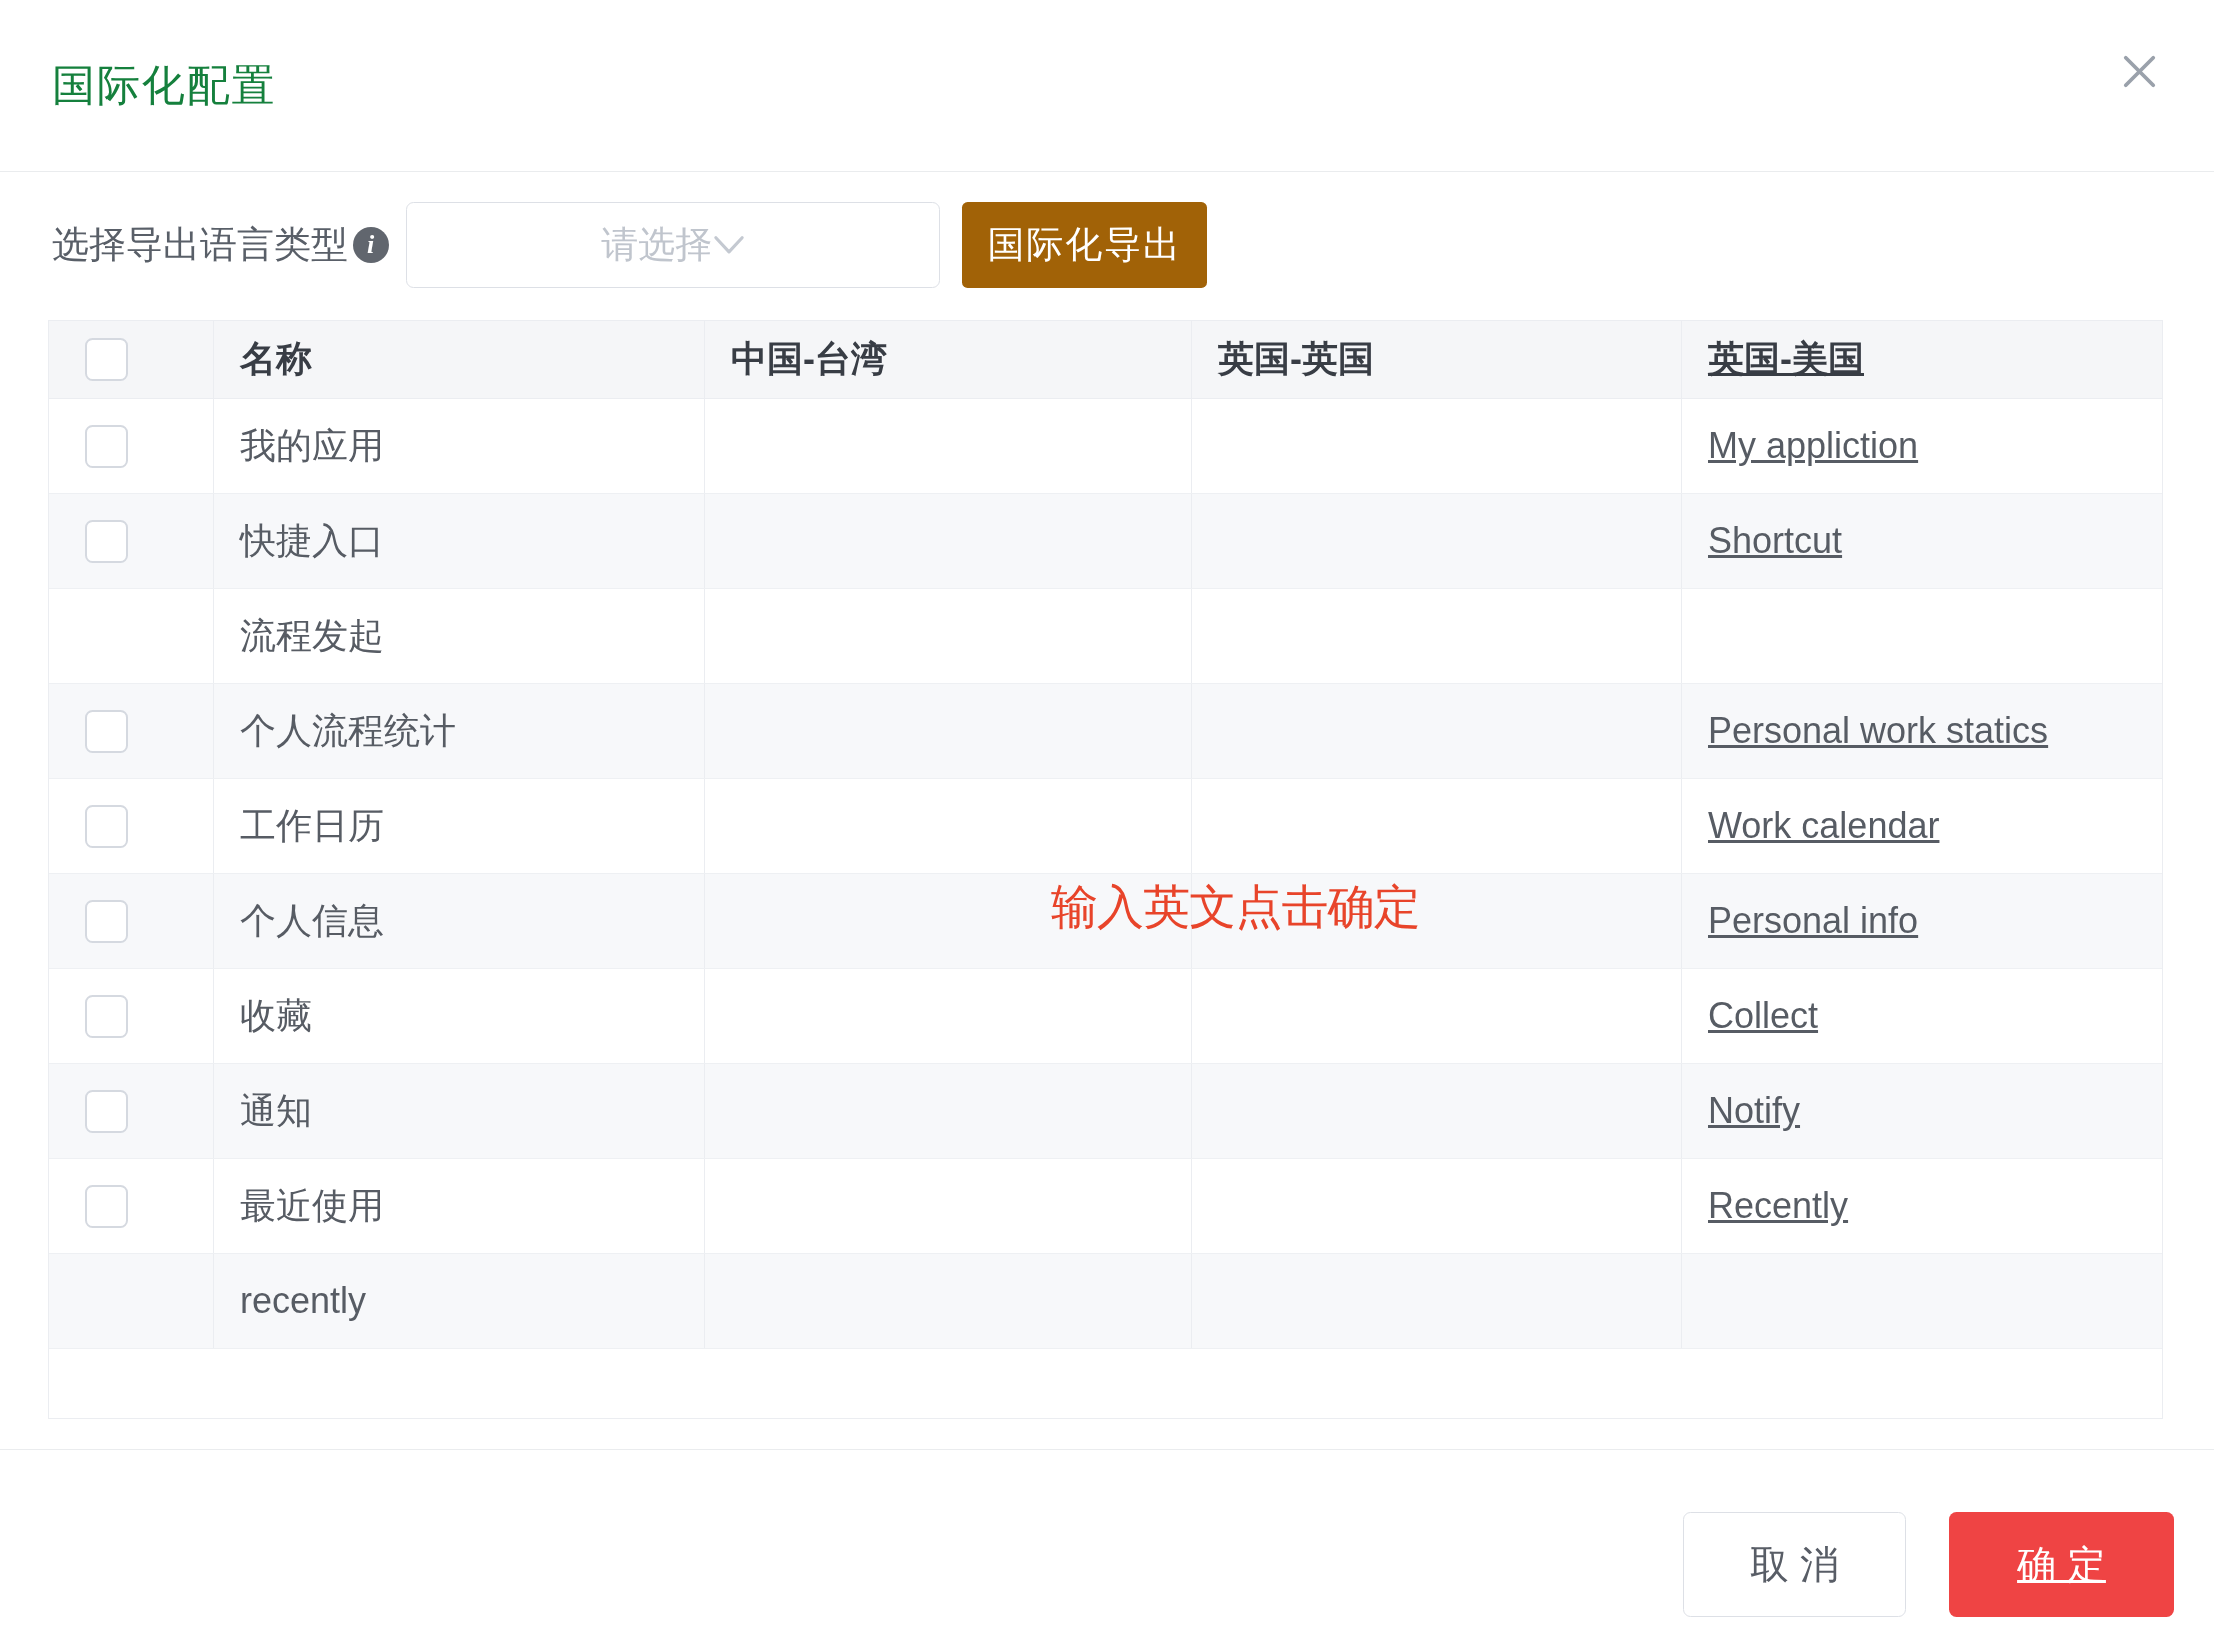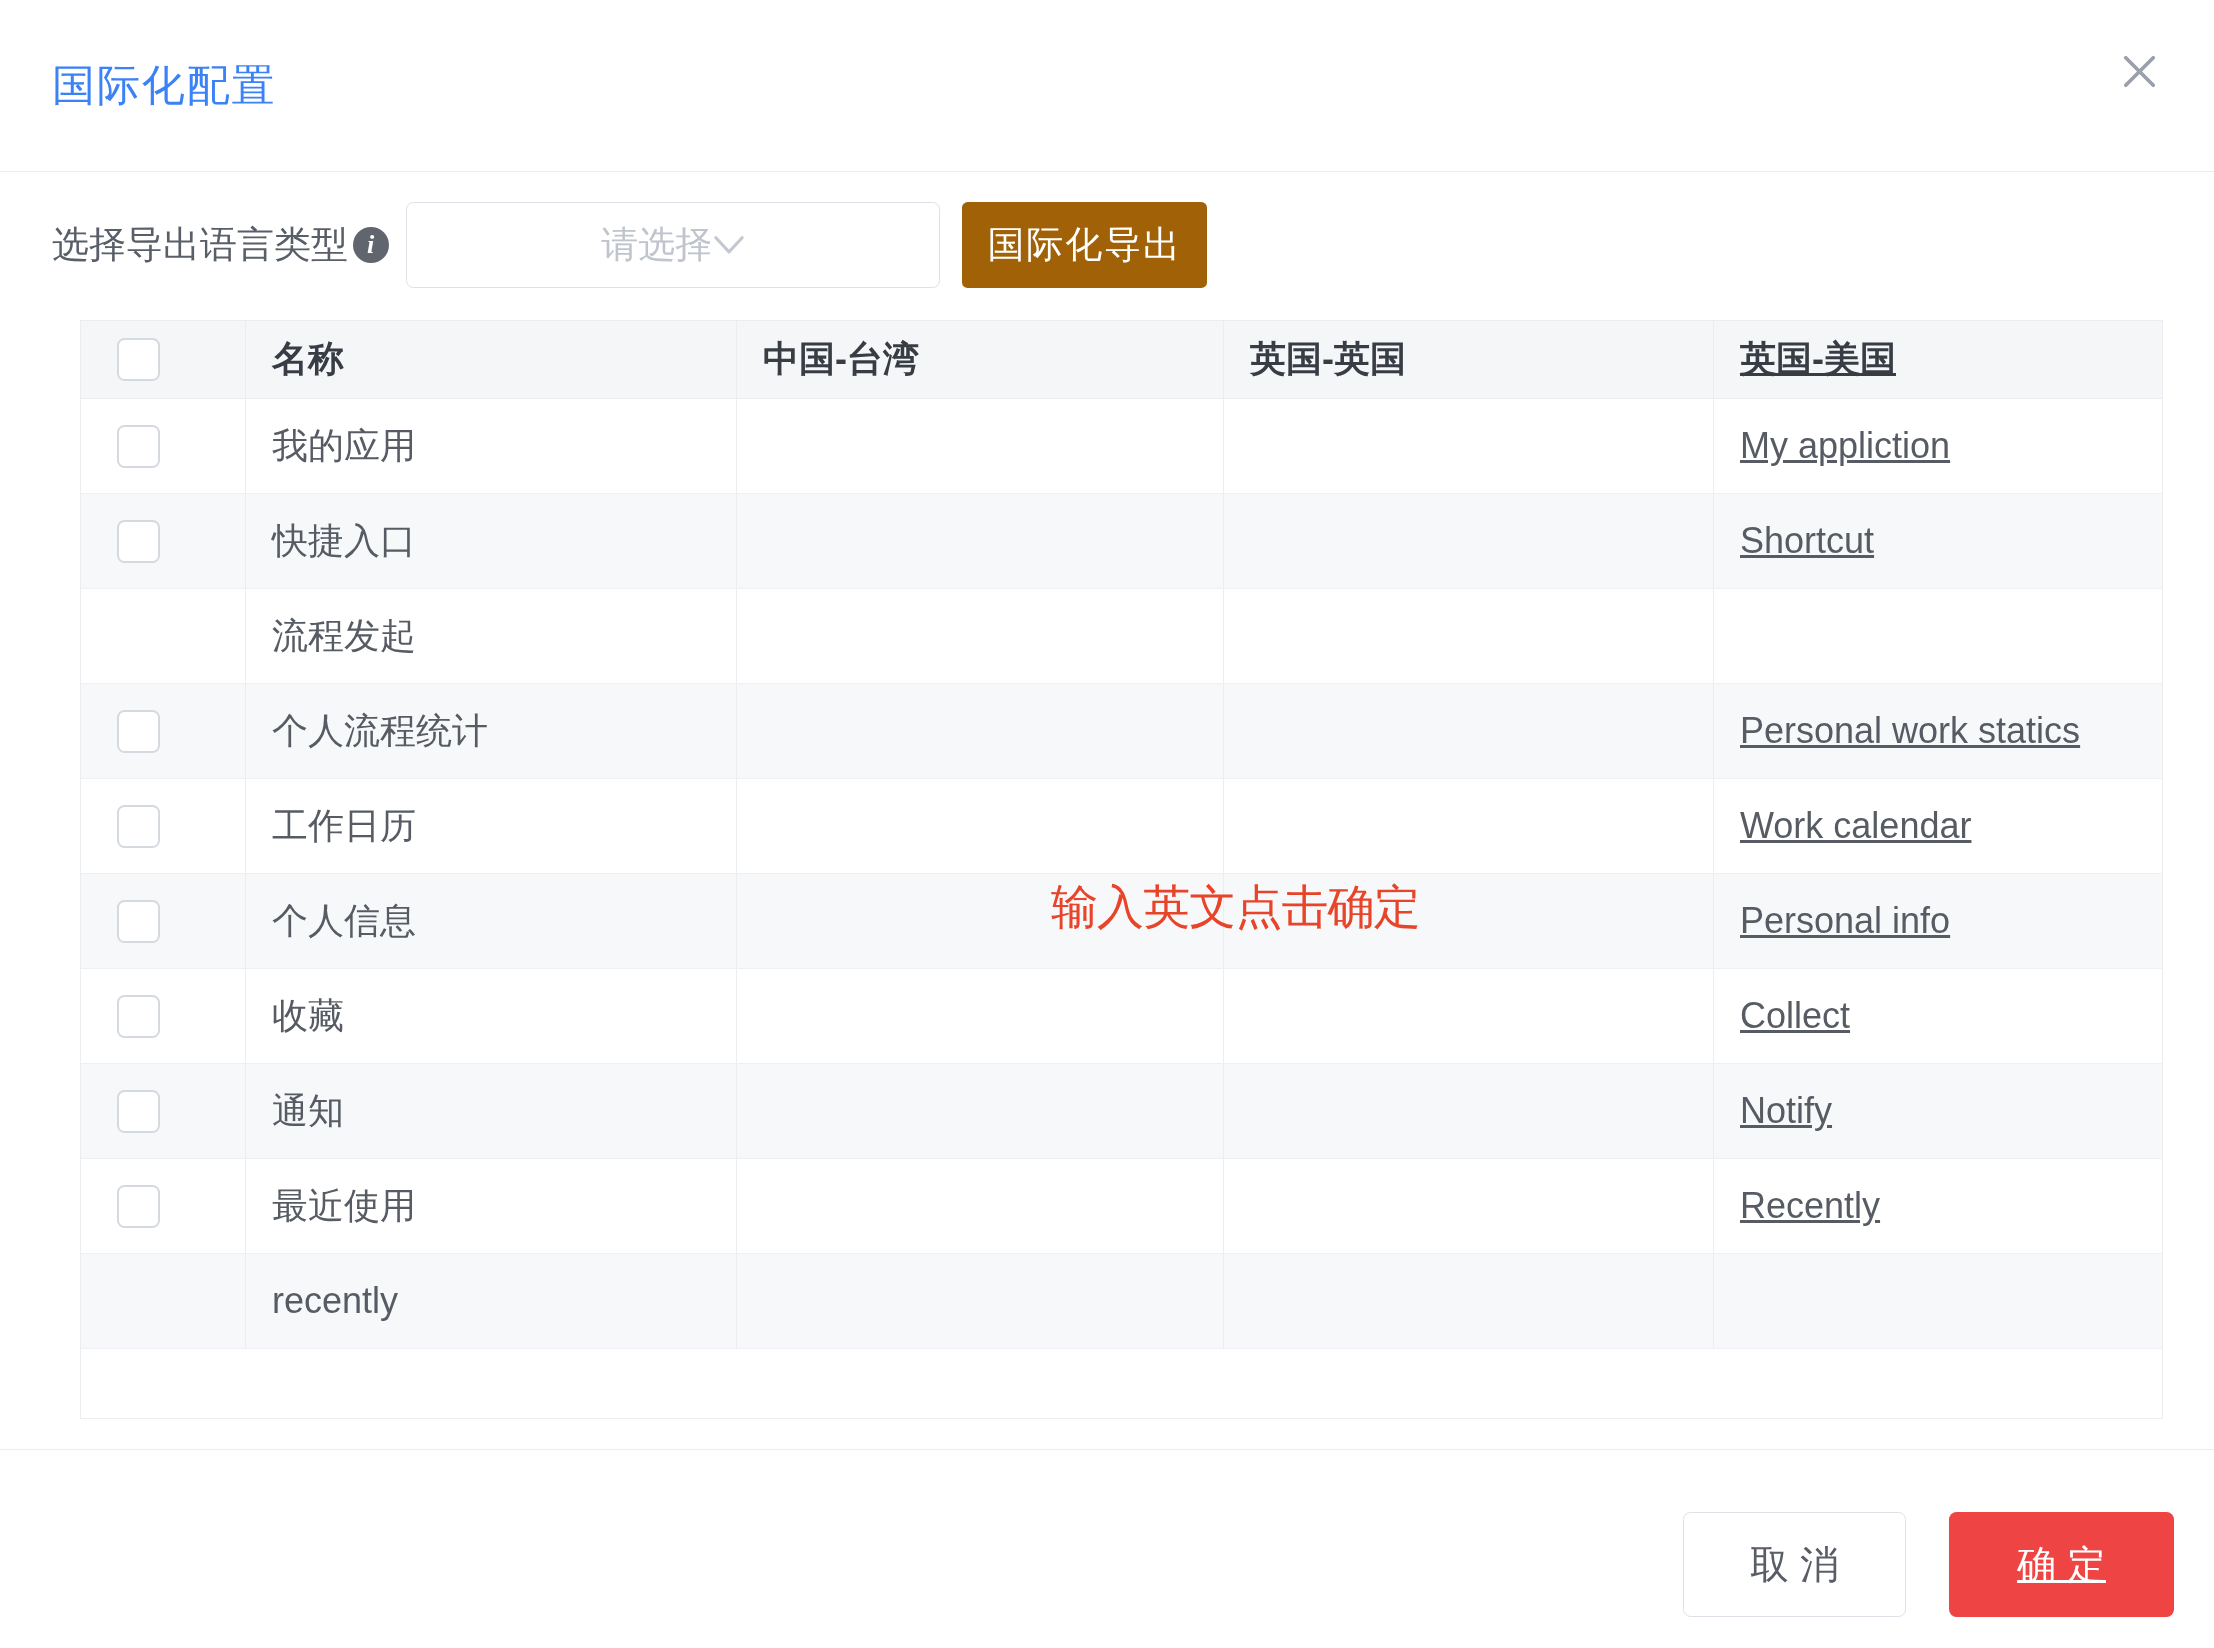--- a/index.html
+++ b/index.html
@@ -6,21 +6,21 @@
   body{
     width:2215px;height:1648px;overflow:hidden;position:relative;
     font-family:"Liberation Sans","DejaVu Sans",sans-serif;
     -webkit-font-smoothing:antialiased;
   }
   
   .m-header{
     height:172px;border-bottom:1.9px solid #eaecee;
     display:flex;align-items:center;padding-left:52px;box-sizing:border-box;
   }
-  .m-title{font-size:43px;color:#3b82f6;font-weight:500;letter-spacing:1.9px;}
+  .m-title{font-size:43px;color:#15803d;font-weight:500;letter-spacing:1.9px;}
   .close-btn{
     position:absolute;top:47px;right:51px;width:49px;height:49px;
     background:none;border:none;padding:0;cursor:pointer;
     display:flex;align-items:center;justify-content:center;
   }
   
   .controls{
     margin:30px 52px 0 52px;height:86px;
     display:flex;align-items:center;
   }
@@ -39,21 +39,21 @@
   }
   .select .ph{font-size:37px;color:#c0c5cd;}
   .export-btn{
     margin-left:22.5px;width:245px;height:86px;border:none;border-radius:5.6px;
     background:#c6c9cf;color:#ffffff;font-size:37px;letter-spacing:1.9px;
     display:flex;align-items:center;justify-content:center;cursor:not-allowed;
     font-family:inherit;
   }
   
   .table{
-    margin:32px 52px 0 80px;border:1.9px solid #ebedf1;box-sizing:border-box;
+    margin:32px 52px 0 48px;border:1.9px solid #ebedf1;box-sizing:border-box;
     background:#c2410c;
   }
   .t-head{display:flex;height:77px;background:#f5f6f8;border-bottom:1.9px solid #ebedf1;}
   .t-row{display:flex;height:94px;border-bottom:1.9px solid #eef0f3;background:#fff;}
   .t-row.striped{background:#f7f8fa;}
   .t-empty{height:69px;background:#fff;}
   .c{
     display:flex;align-items:center;box-sizing:border-box;
     border-right:1.9px solid #ebedf1;padding-left:26px;
     font-size:36px;color:#575c64;overflow:hidden;white-space:nowrap;

